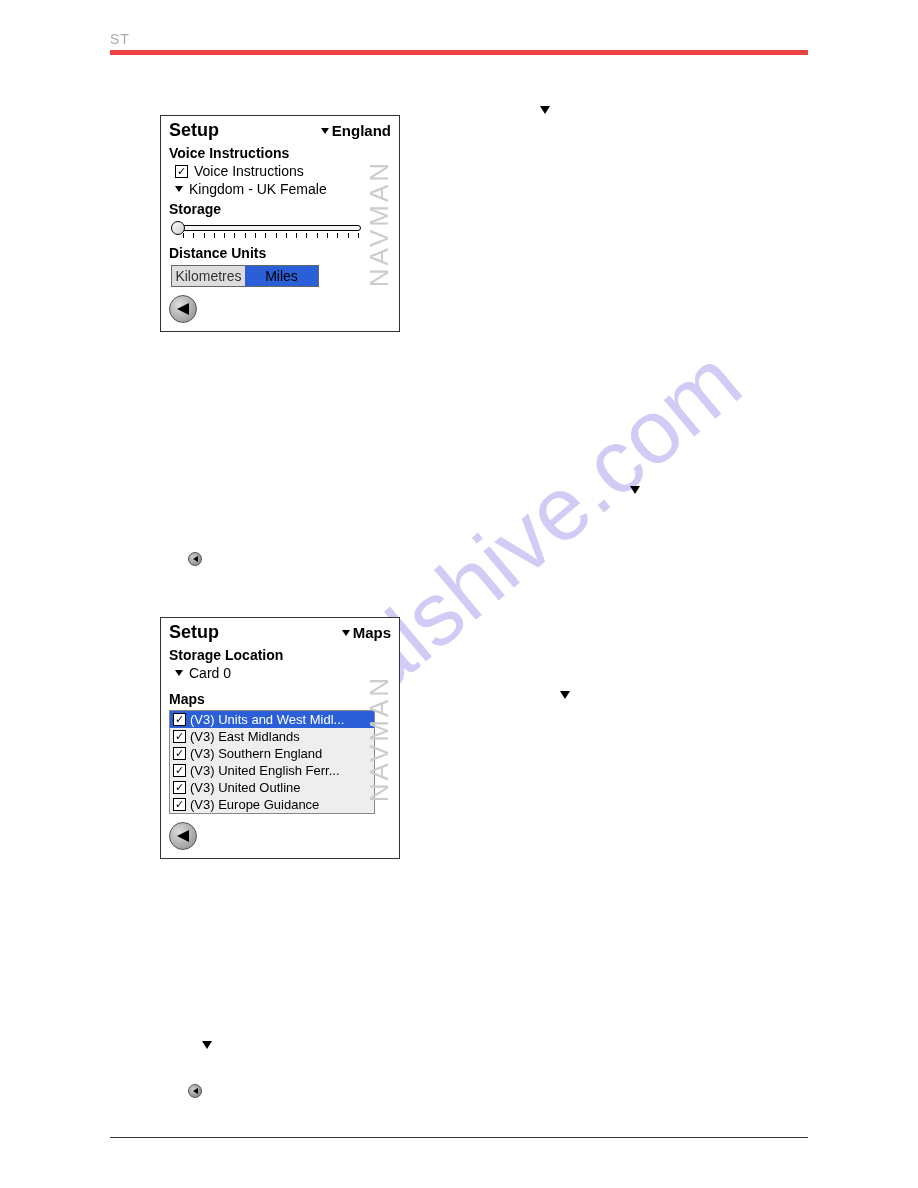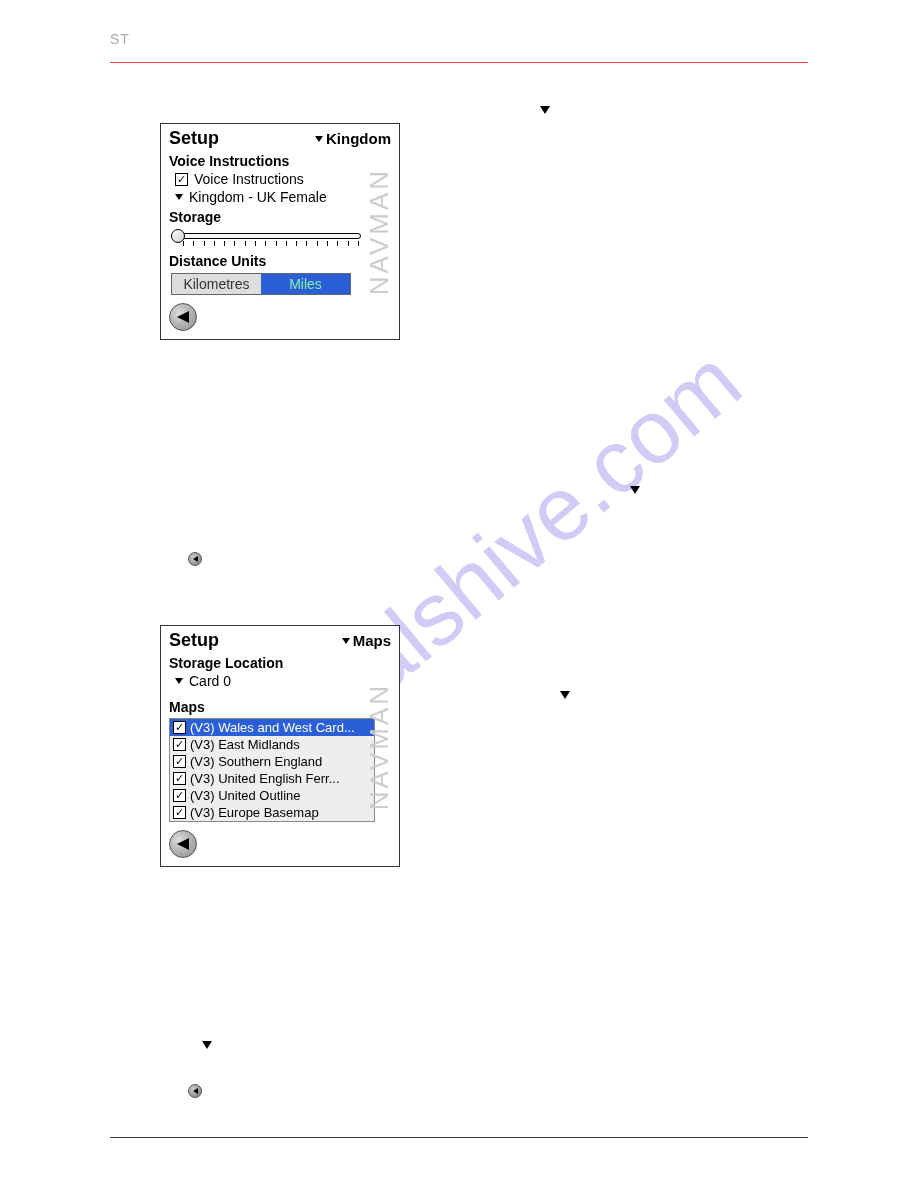--- a/index.html
+++ b/index.html
@@ -12,22 +12,22 @@
     overflow: hidden;
   }
   .page {
     position: absolute;
     left: 110px;
     right: 110px;
     top: 30px;
     bottom: 50px;
   }
   .header-line {
-    border-bottom: 1px solid #ef4444;
-    padding-bottom: 14px;
+    border-bottom: 5px solid #ef4444;
+    padding-bottom: 2px;
     margin-bottom: 20px;
   }
   .header-text {
     color: #aaa;
     font-size: 14px;
     letter-spacing: 1px;
   }
   .footer-line {
     position: absolute;
     left: 110px;
@@ -163,34 +163,34 @@
     justify-content: space-between;
   }
   .slider-ticks span {
     width: 1px;
     height: 5px;
     background: #000;
   }
   .toggle-group {
     display: flex;
     border: 1px solid #666;
-    width: 180px;
+    width: 148px;
     margin: 4px 0 6px 2px;
   }
   .toggle-btn {
     flex: 1;
     text-align: center;
     font-size: 14px;
     padding: 2px 0;
     background: #ddd;
     color: #333;
   }
   .toggle-btn.active {
     background: #2a5fd8;
-    color: #86efac;
+    color: #000000;
   }
   .back-btn {
     width: 28px;
     height: 28px;
     border-radius: 50%;
     background: radial-gradient(circle at 35% 35%, #ddd, #888);
     border: 1px solid #555;
     display: flex;
     align-items: center;
     justify-content: center;
@@ -259,21 +259,21 @@
 
   <div class="screen" style="margin-top:60px;">
     <div class="screen-inner">
       <div class="navman-brand">
         <div class="navman-text">NAVMAN</div>
       </div>
       <div class="screen-title-row">
         <span class="screen-title">Setup</span>
         <span class="screen-menu">
           <span class="triangle-down-sm"></span>
-          <span>Kingdom</span>
+          <span>England</span>
         </span>
       </div>
       <div class="section-label">Voice Instructions</div>
       <div class="row">
         <span class="checkbox">✓</span>
         <span>Voice Instructions</span>
       </div>
       <div class="row">
         <span class="triangle-down-sm"></span>
         <span>Kingdom - UK Female</span>
@@ -342,41 +342,41 @@
       </div>
       <div class="section-label">Storage Location</div>
       <div class="row">
         <span class="triangle-down-sm"></span>
         <span>Card 0</span>
       </div>
       <div class="section-label" style="margin-top:10px;">Maps</div>
       <div class="map-list">
         <div class="map-item selected">
           <span class="checkbox">✓</span>
-          <span>(V3) Wales and West Card...</span>
+          <span>(V3) Units and West Midl...</span>
         </div>
         <div class="map-item">
           <span class="checkbox">✓</span>
           <span>(V3) East Midlands</span>
         </div>
         <div class="map-item">
           <span class="checkbox">✓</span>
           <span>(V3) Southern England</span>
         </div>
         <div class="map-item">
           <span class="checkbox">✓</span>
           <span>(V3) United English Ferr...</span>
         </div>
         <div class="map-item">
           <span class="checkbox">✓</span>
           <span>(V3) United Outline</span>
         </div>
         <div class="map-item">
           <span class="checkbox">✓</span>
-          <span>(V3) Europe Basemap</span>
+          <span>(V3) Europe Guidance</span>
         </div>
       </div>
       <div class="back-btn">
         <div class="arrow-left"></div>
       </div>
     </div>
   </div>
 
   <div class="standalone-icon" style="left:92px; top:1005px;">
     <span class="triangle-down"></span>

